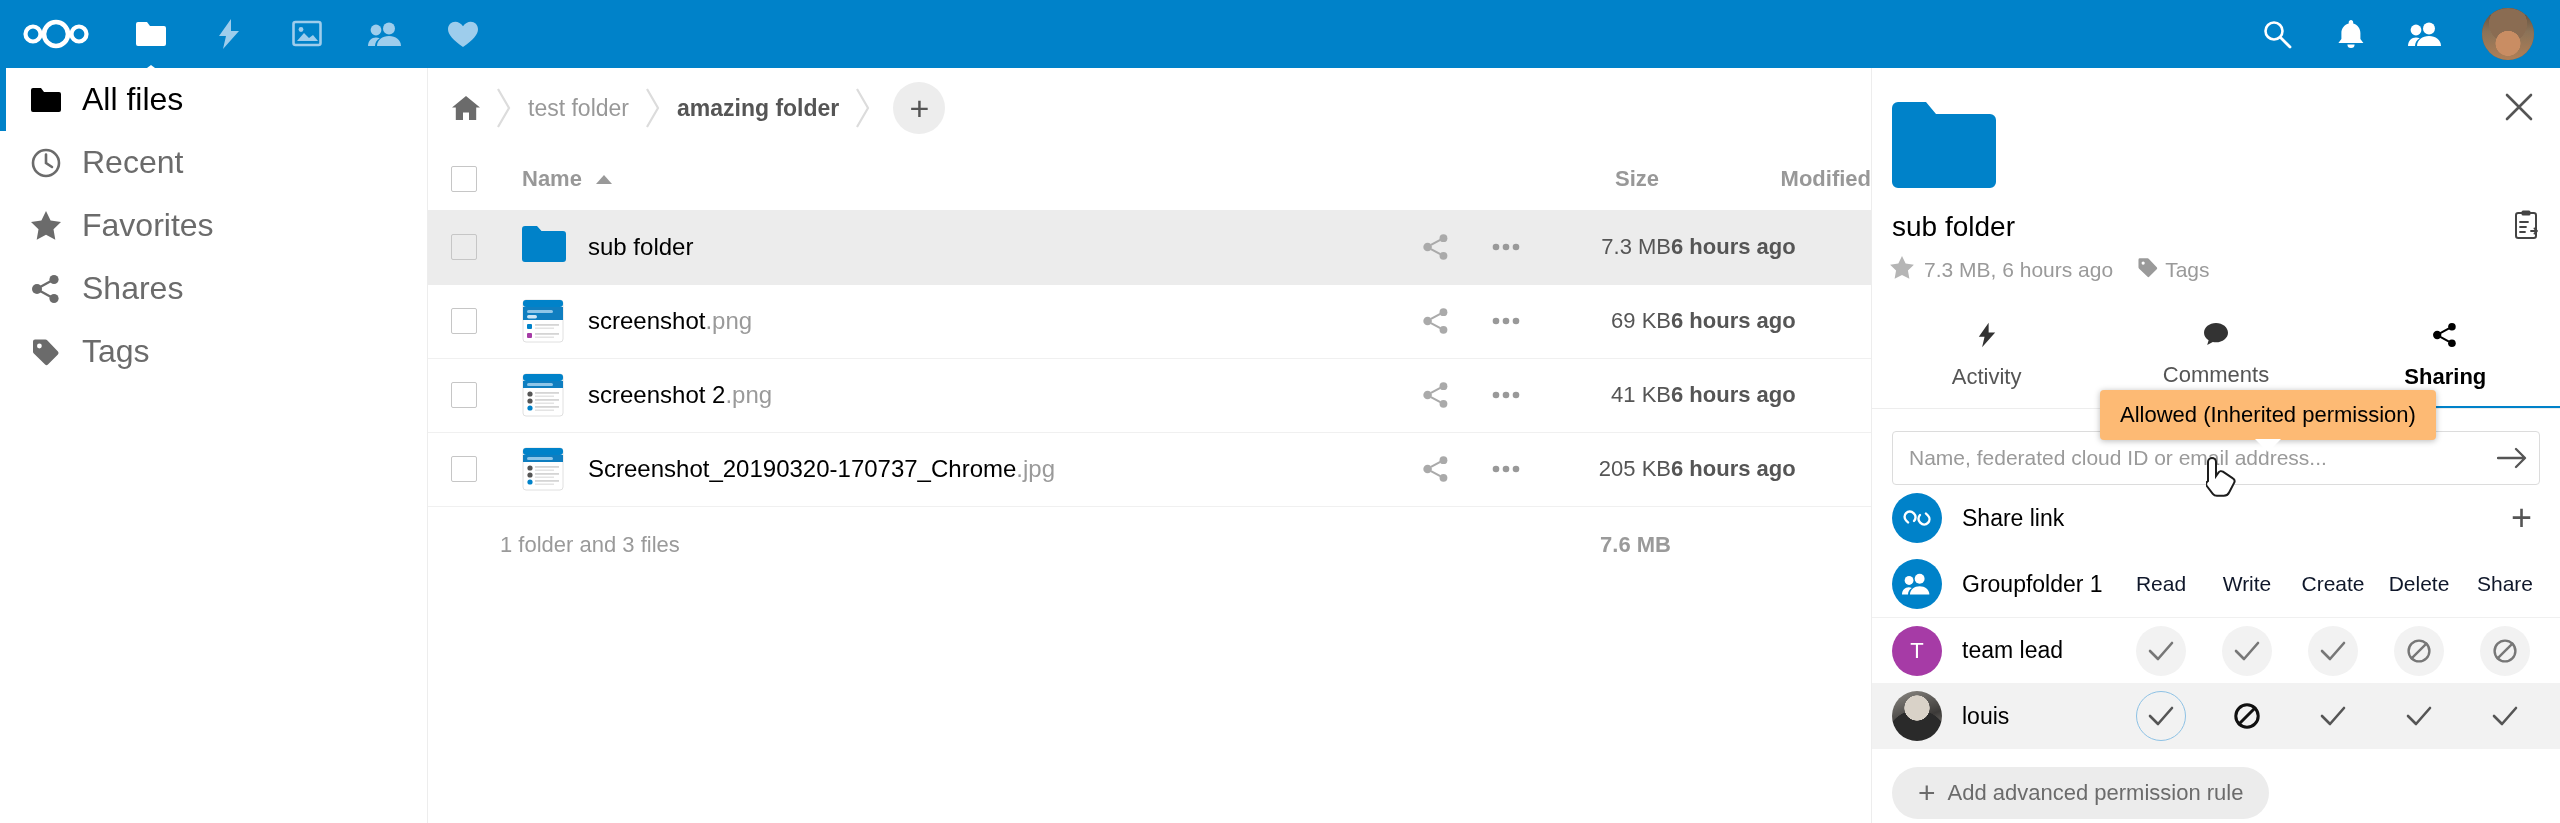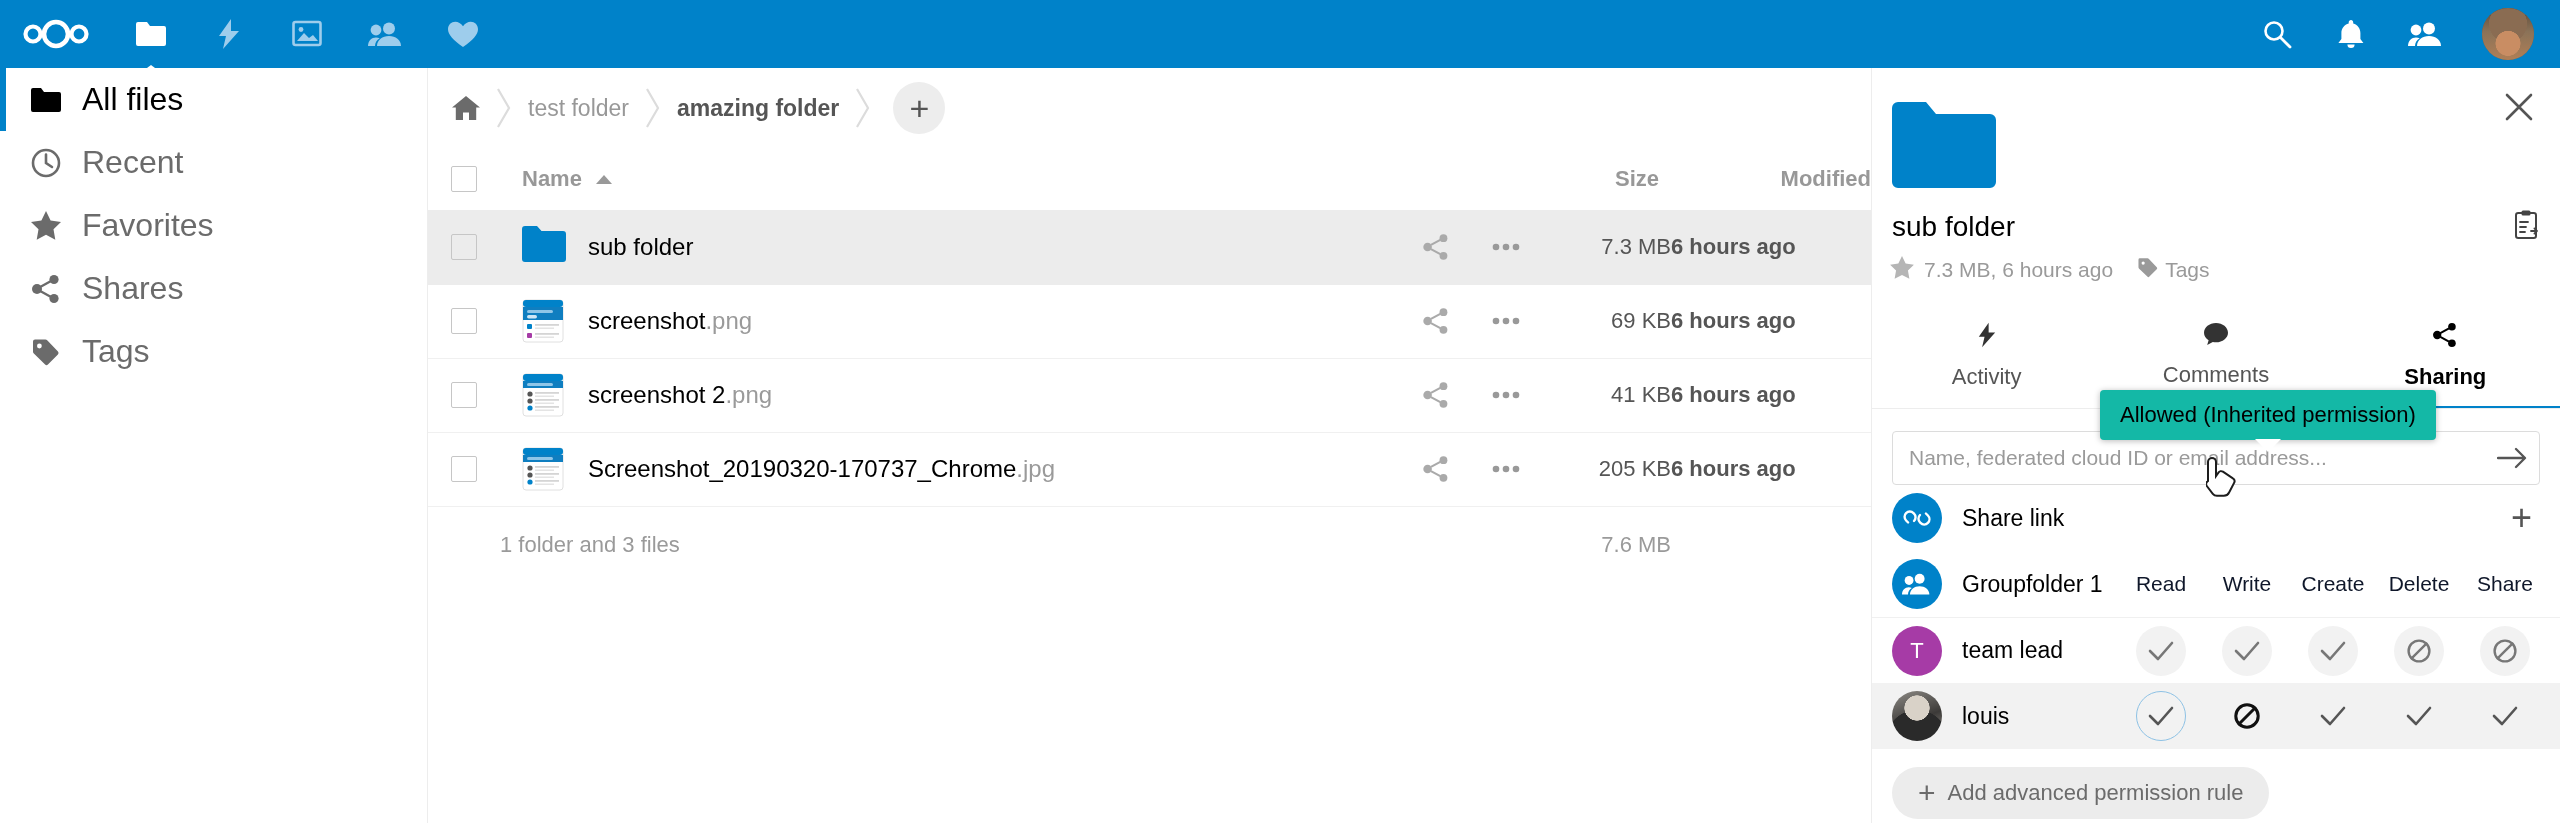--- a/index.html
+++ b/index.html
@@ -115,21 +115,21 @@
   tbody tr.selected .chkbox { background: #ececec; }
   .name-cell { display: flex; align-items: center; padding-left: 22px; gap: 22px; }
   .thumb { width: 44px; height: 44px; flex: 0 0 44px; }
   .fname { font-size: 24px; color: #000; white-space: nowrap; }
   .fext { color: #9a9a9a; }
   .ico-cell { display: flex; align-items: center; justify-content: center; cursor: pointer; }
   .size-cell { text-align: right; padding-right: 12px; font-size: 22px; color: #555; }
   .mod-cell { padding-left: 14px; font-size: 22px; color: #555; font-weight: bold; }
   .summary-row td { height: 78px; }
   .summary-name { padding-left: 560px; font-size: 22px; color: #9a9a9a; white-space: nowrap;}
-  .summary-size { text-align: right; padding-right: 12px; font-size: 22px; color: #9a9a9a; }
+  .summary-size { text-align: right; padding-right: 12px; font-size: 22px; color: #9a9a9a; font-weight: bold; }
 
   
   #details {
     position: absolute; top: 68px; left: 1871px; width: 689px; height: 755px;
     background: #fff; border-left: 1px solid #ededed;
   }
   .close-x {
     position: absolute; top: 18px; right: 20px; width: 42px; height: 42px;
     display: flex; align-items: center; justify-content: center; cursor: pointer;
     font-size: 34px; color: #555; line-height: 1;
@@ -203,21 +203,21 @@
   }
   .av-photo {
     width: 50px; height: 50px; border-radius: 50%; flex: 0 0 50px; overflow: hidden;
     background:
       radial-gradient(circle at 50% 34%, #d9d2c8 0 30%, transparent 31%),
       radial-gradient(circle at 50% 100%, #2a2a2a 0 55%, transparent 56%),
       linear-gradient(160deg,#8f8c87 0%, #3c3a38 55%, #9b968f 100%);
   }
 
   .tooltip {
-    position: absolute; background: #14b8a6; border-radius: 4px;
+    position: absolute; background: #fdba74; border-radius: 4px;
     box-shadow: 0 1px 6px rgba(0,0,0,.28);
     padding: 12px 20px; font-size: 22px; color: #000; white-space: nowrap;
     z-index: 30;
     text-align: right;
   }
   .tooltip::after {
     content:""; position:absolute; bottom:-12px; left: 50%; transform: translateX(-50%);
     border-left: 13px solid transparent; border-right: 13px solid transparent;
     border-top: 13px solid #fff;
   }

